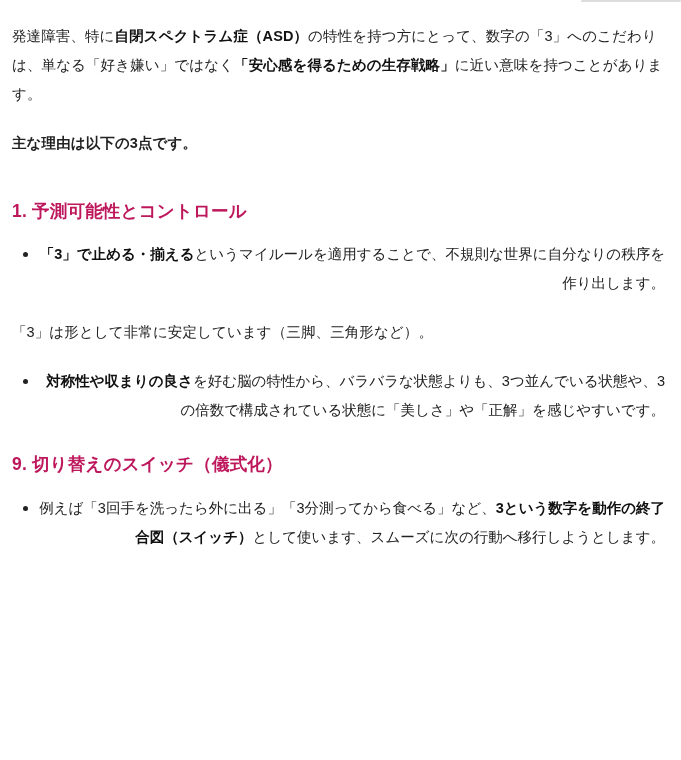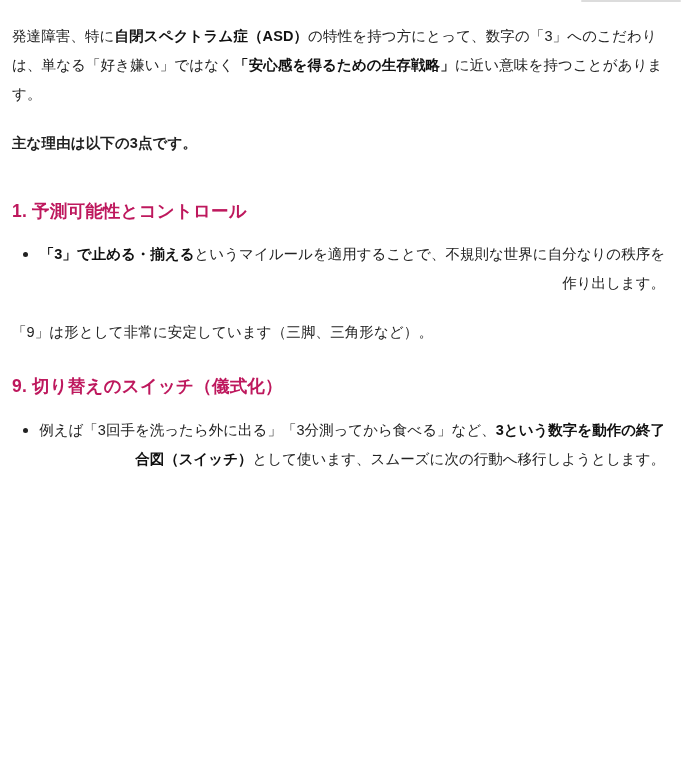--- a/index.html
+++ b/index.html
@@ -91,21 +91,24 @@
   <p class="para tight">主な理由は以下の3点です。</p>
 
   <div id="sections-root">
       <div class="sec">
         <h2 class="heading first">1. 予測可能性とコントロール</h2>
         <ul class="bullets">
           <li><strong>「3」で止める・揃える</strong><span>というマイルールを適用することで、不規則な世界に自分なりの秩序を作り出します。</span></li>
         </ul>
       </div>
       <div class="sec">
-        <p class="para">「9」は形として非常に安定しています（三脚、三角形など）。</p>
+        <p class="para">「3」は形として非常に安定しています（三脚、三角形など）。</p>
+        <ul class="bullets">
+          <li><strong>対称性や収まりの良さ</strong><span>を好む脳の特性から、バラバラな状態よりも、3つ並んでいる状態や、3の倍数で構成されている状態に「美しさ」や「正解」を感じやすいです。</span></li>
+        </ul>
       </div>
       <div class="sec">
         <h2 class="heading">9. 切り替えのスイッチ（儀式化）</h2>
         <ul class="bullets">
           <li><span>例えば「3回手を洗ったら外に出る」「3分測ってから食べる」など、</span><strong>3という数字を動作の終了合図（スイッチ）</strong><span>として使います、スムーズに次の行動へ移行しようとします。</span></li>
         </ul>
       </div>
     </div>
 </div>
 

